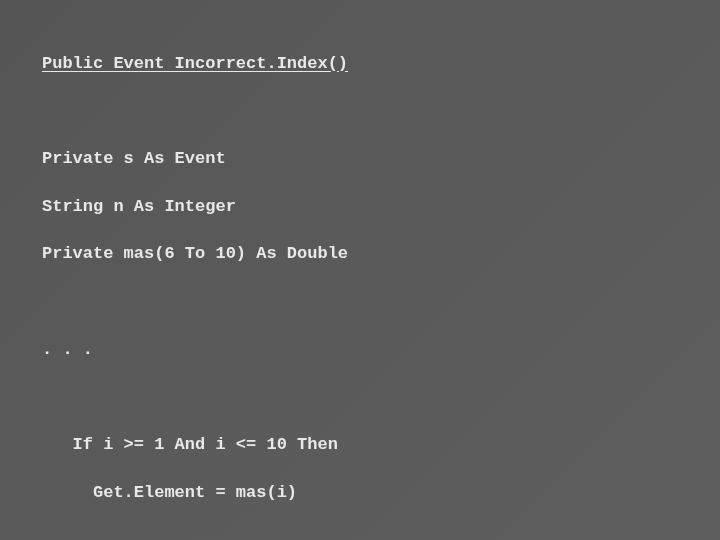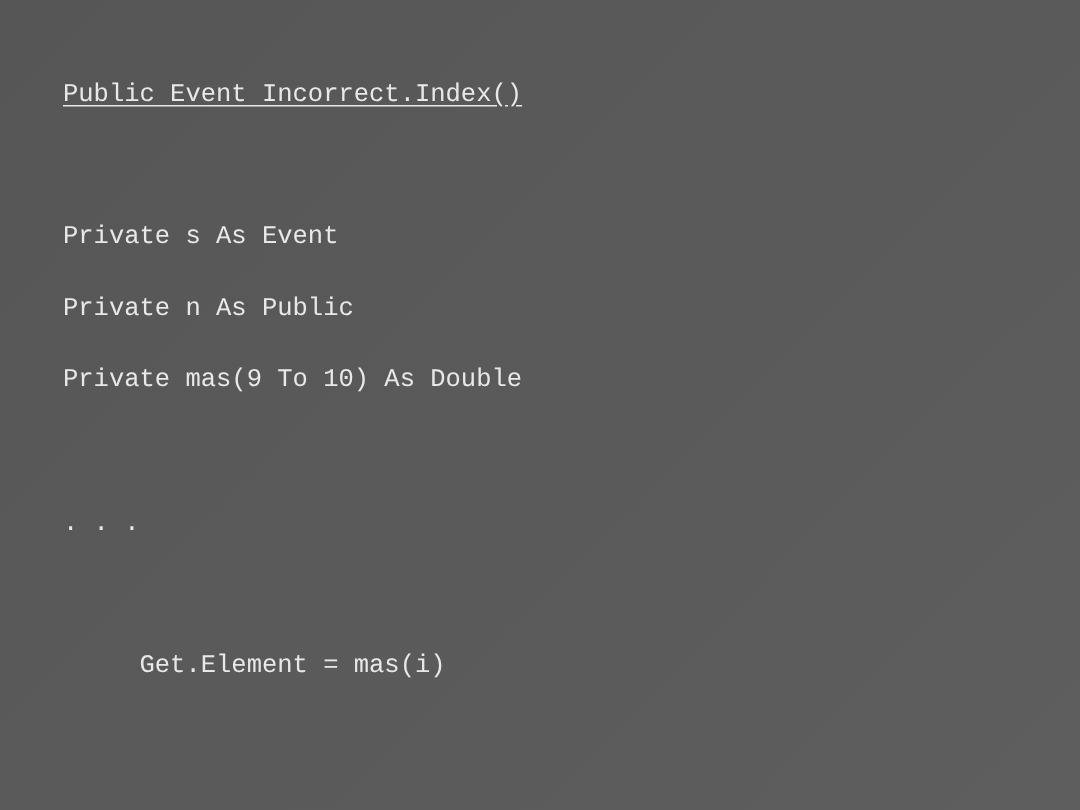--- a/index.html
+++ b/index.html
@@ -1,18 +1,19 @@
 <!DOCTYPE html>
 <html><head>
   <meta charset="utf-8">
   <style>
     * {
       margin: 0;
       padding: 0;
       box-sizing: border-box;
+      font-weight: bold;
     }
     body {
       width: 720px;
       height: 540px;
       background: #5a5a5a;
       background: linear-gradient(135deg, #565656 0%, #5e5e5e 100%);
       font-family: 'Courier New', Courier, monospace;
       color: #e8e8e8;
       padding: 28px 42px;
       font-size: 17px;
@@ -31,24 +32,25 @@
       margin-bottom: 24px;
     }
   </style>
 </head>
 <body>
 
 <div class="code-block">
 <div class="section event-line">Public Event Incorrect.Index()</div>
 <div class="section">
 <div>Private s As Event</div>
-<div>Private n As Public</div>
-<div>Private mas(9 To 10) As Double</div>
+<div>String n As Integer</div>
+<div>Private mas(6 To 10) As Double</div>
 </div>
 <div class="section">. . .</div>
 <div class="section">
+<div>   If i &gt;= 1 And i &lt;= 10 Then</div>
 <div>     Get.Element = mas(i)</div>
 
 
 
 
 </div>
 </div>
 
 </body></html>

